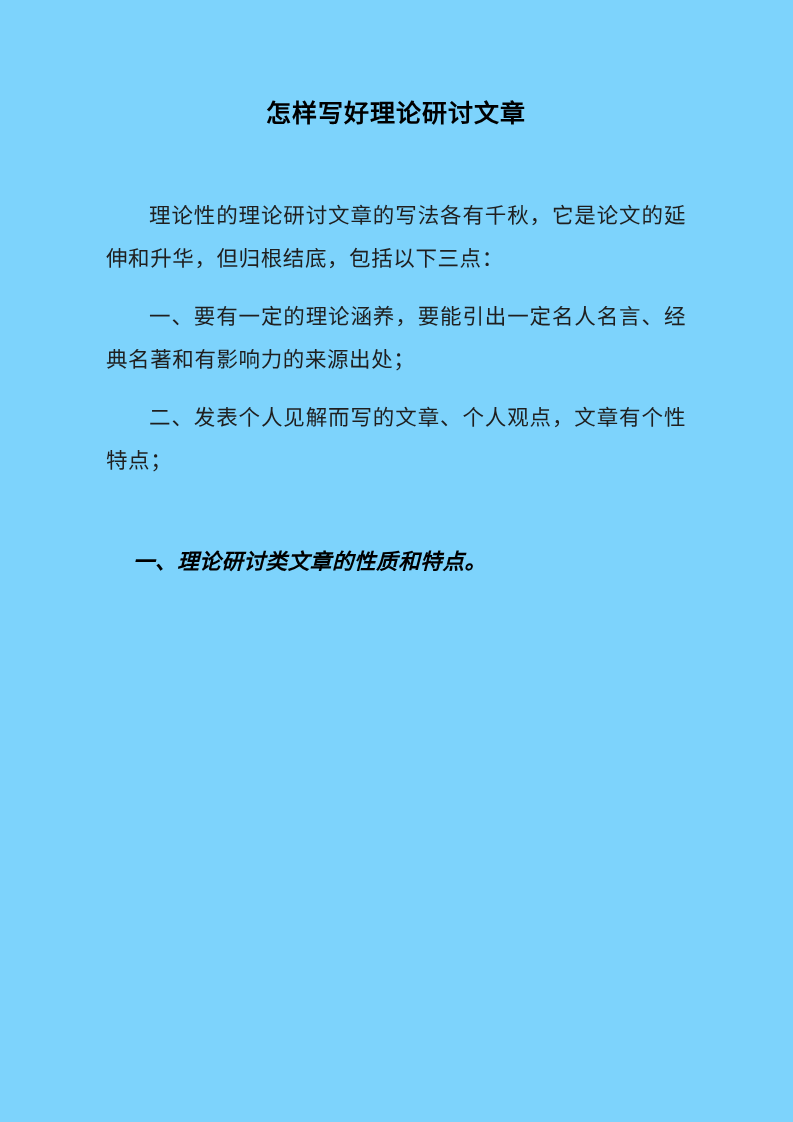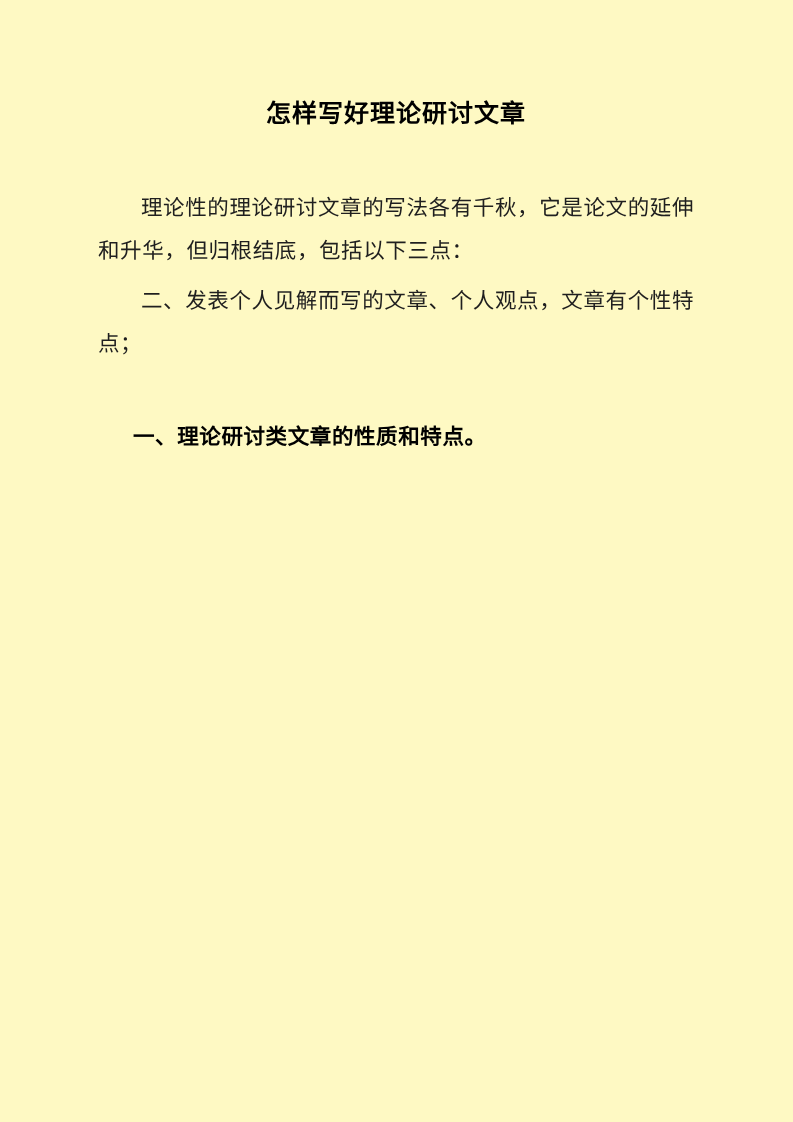--- a/index.html
+++ b/index.html
@@ -7,21 +7,21 @@
     margin: 0;
     padding: 0;
     background: #ffffff;
   }
 
   .page {
     position: relative;
     width: 793px;
     height: 1122px;
     margin: 0 auto;
-    background: #fef9c3;
+    background: #7dd3fc;
     overflow: hidden;
     box-sizing: border-box;
     font-family: "DejaVu Serif", "Liberation Serif", serif;
     color: #1a1a1a;
     -webkit-font-smoothing: antialiased;
   }
 
   .content {
     position: absolute;
     left: 90px;
@@ -40,21 +40,21 @@
     letter-spacing: 1px;
     color: #000000;
     padding-top: 97px;
   }
 
   .body-block {
     padding-top: 48px;
   }
 
   p.para {
-    margin: 8px;
+    margin: 16px;
     padding: 0;
     font-size: 21.5px;
     line-height: 42.5px;
     text-align: justify;
     text-justify: inter-ideograph;
     text-indent: 2em;
     letter-spacing: 0.6px;
     color: #1f1f1f;
     font-family: "DejaVu Serif", "Liberation Serif", serif;
   }
@@ -62,36 +62,38 @@
   p.heading {
     margin: 0;
     padding: 0;
     font-size: 21.5px;
     line-height: 42.5px;
     text-indent: 2em;
     letter-spacing: 0.6px;
     font-weight: 700;
     color: #000000;
     font-family: "DejaVu Sans", "Liberation Sans", sans-serif;
+    font-style: italic;
   }
 
   .spacer-line {
     height: 42.5px;
   }
 </style>
 </head>
 <body>
 
 <div class="page">
   <div class="content">
 
     <h1 class="doc-title">怎样写好理论研讨文章</h1>
 
     <div class="body-block">
       <p class="para">理论性的理论研讨文章的写法各有千秋，它是论文的延伸和升华，但归根结底，包括以下三点：</p>
+      <p class="para">一、要有一定的理论涵养，要能引出一定名人名言、经典名著和有影响力的来源出处；</p>
       <p class="para">二、发表个人见解而写的文章、个人观点，文章有个性特点；</p>
     </div>
 
     <div class="spacer-line"></div>
 
     <div>
       <p class="heading">一、理论研讨类文章的性质和特点。</p>
     </div>
 
   </div>

